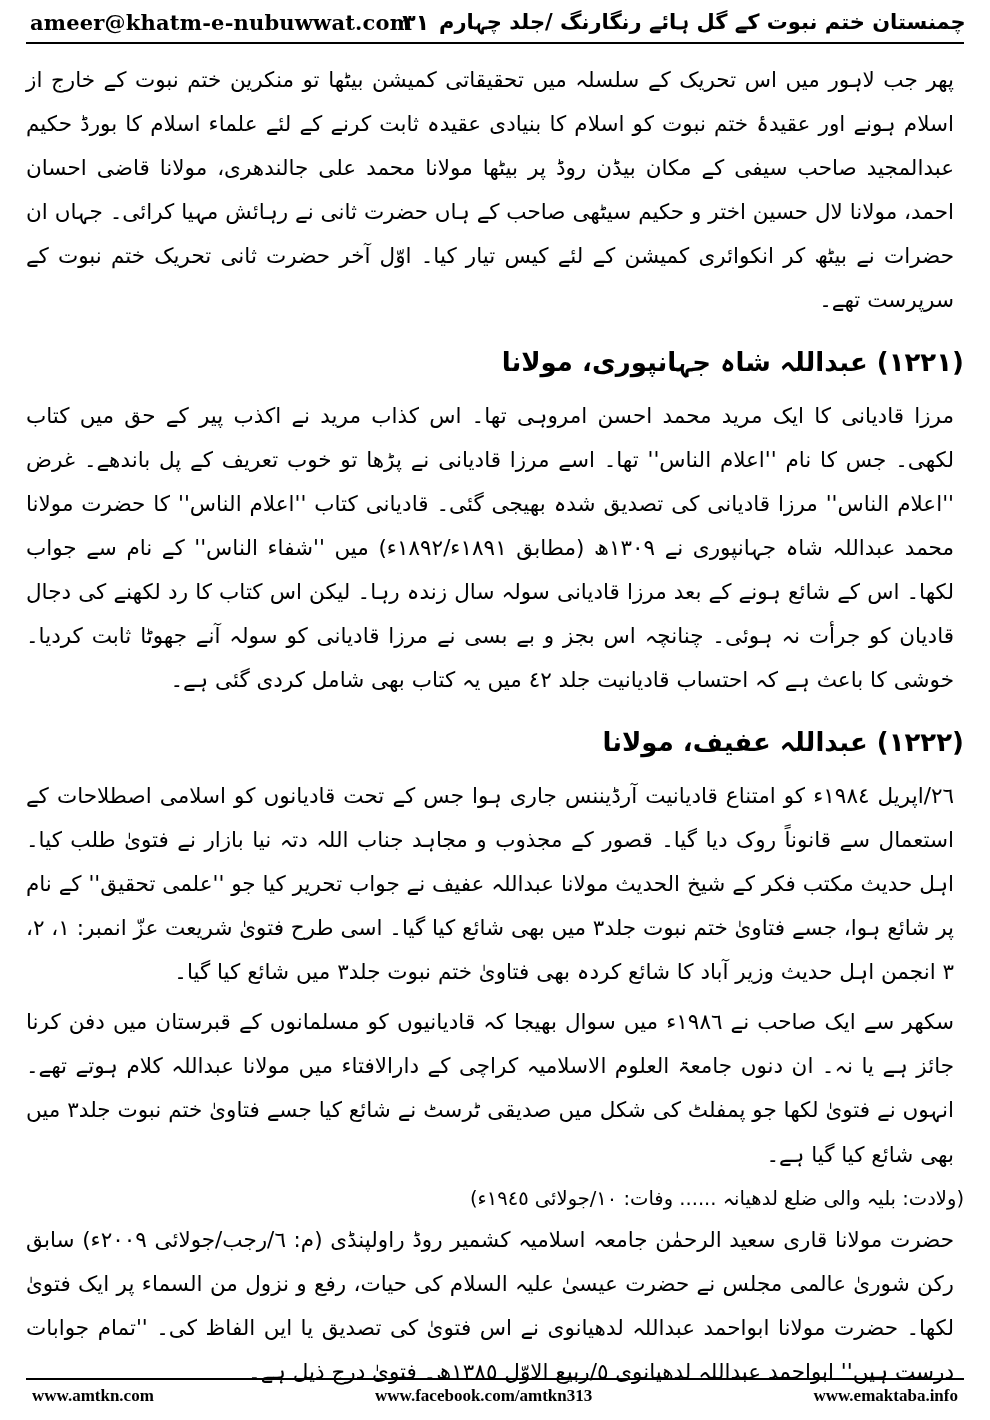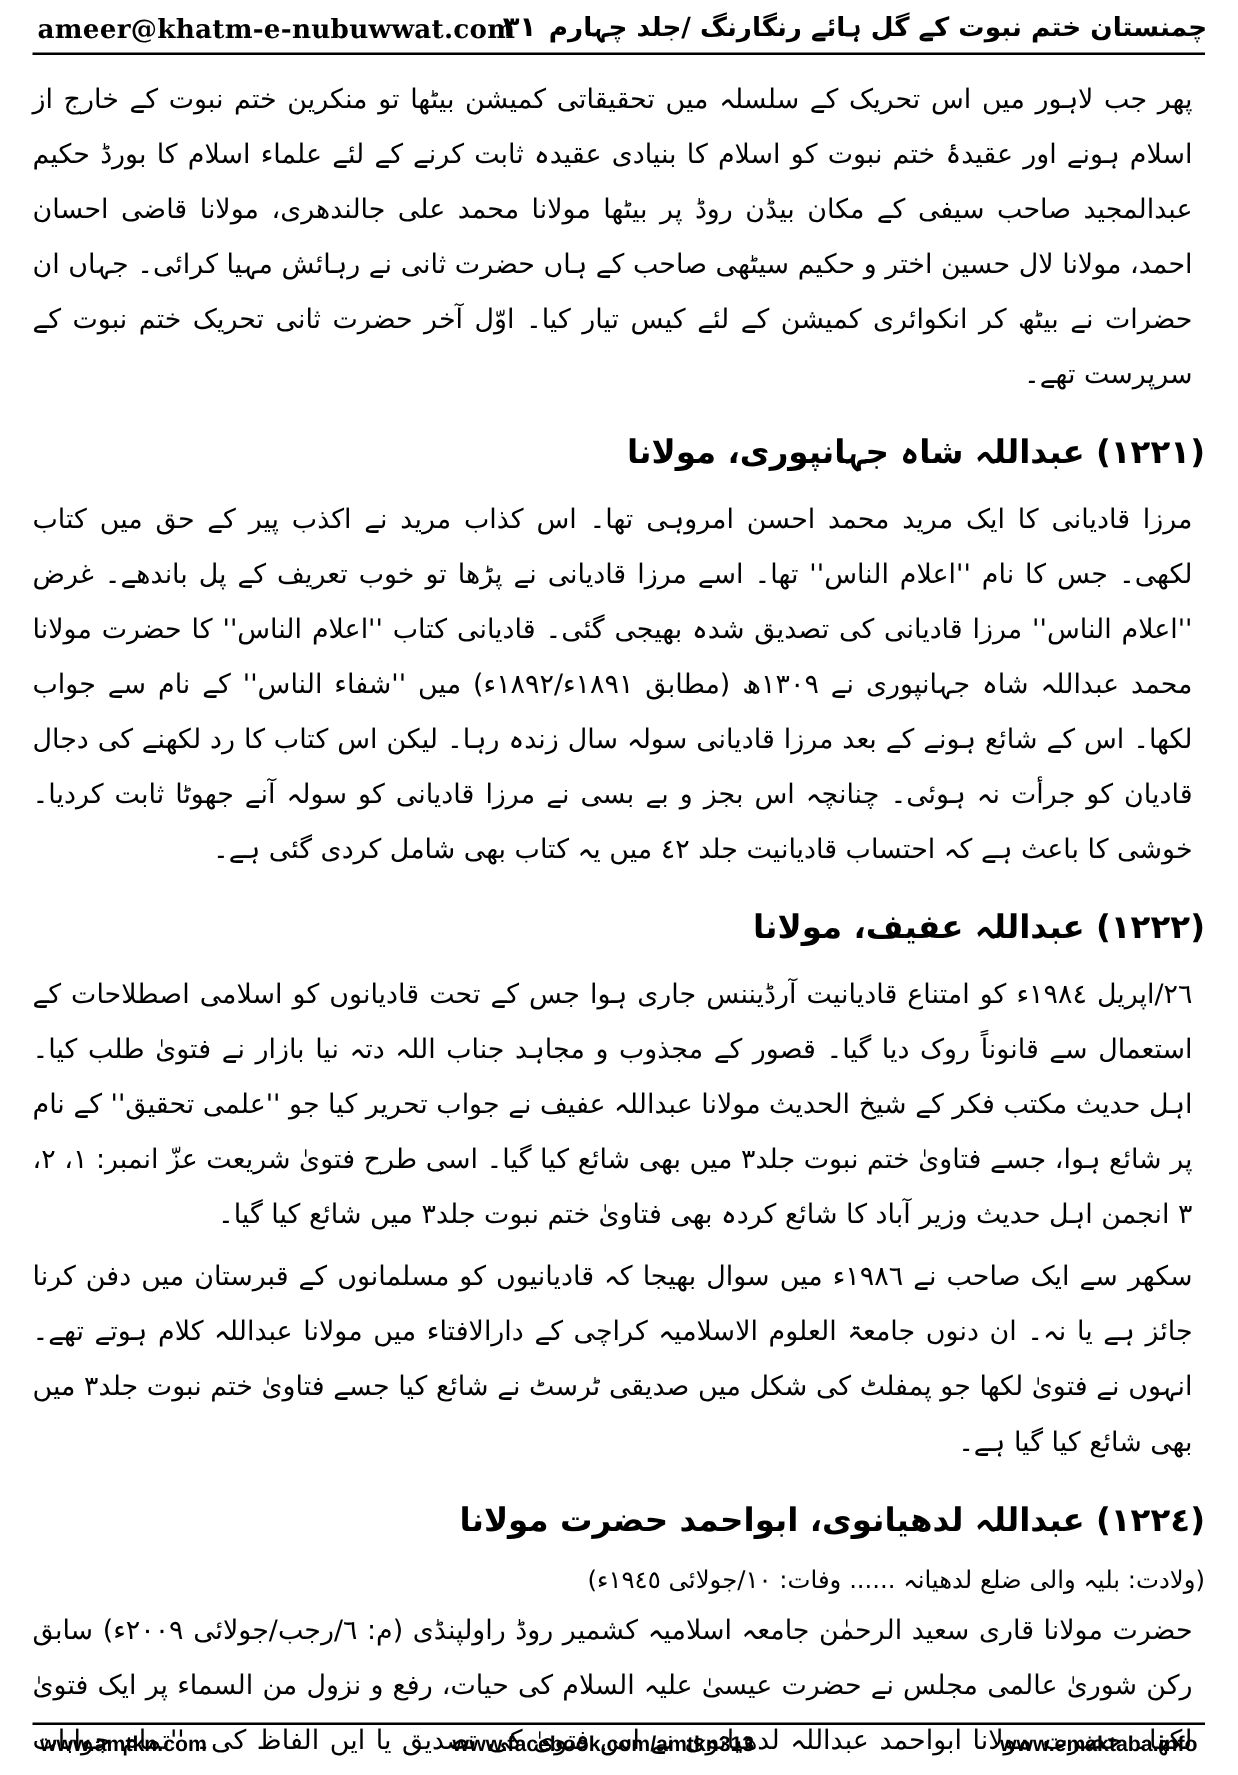--- a/index.html
+++ b/index.html
@@ -97,21 +97,21 @@
   }
   .rule-bottom {
     border: 0;
     border-top: 2px solid #000;
     margin: 0 0 6px 0;
   }
   .footer {
     display: flex;
     justify-content: space-between;
     direction: ltr;
-    font-family: Liberation Sans, sans-serif;
+    font-family: Liberation Serif, serif;
     font-size: 17px;
     font-weight: bold;
     padding: 0 6px;
   }
   .footer span { white-space: nowrap; }
 </style>
 </head>
 <body>
 
 <div class="page">
@@ -128,21 +128,20 @@
     <p class="para">پھر جب لاہور میں اس تحریک کے سلسلہ میں تحقیقاتی کمیشن بیٹھا تو منکرین ختم نبوت کے خارج از اسلام ہونے اور عقیدۂ ختم نبوت کو اسلام کا بنیادی عقیدہ ثابت کرنے کے لئے علماء اسلام کا بورڈ حکیم عبدالمجید صاحب سیفی کے مکان بیڈن روڈ پر بیٹھا مولانا محمد علی جالندھری، مولانا قاضی احسان احمد، مولانا لال حسین اختر و حکیم سیٹھی صاحب کے ہاں حضرت ثانی نے رہائش مہیا کرائی۔ جہاں ان حضرات نے بیٹھ کر انکوائری کمیشن کے لئے کیس تیار کیا۔ اوّل آخر حضرت ثانی تحریک ختم نبوت کے سرپرست تھے۔</p>
 
     <div class="heading">(١٢٢١)  عبداللہ شاہ جہانپوری، مولانا</div>
     <p class="para">مرزا قادیانی کا ایک مرید محمد احسن امروہی تھا۔ اس کذاب مرید نے اکذب پیر کے حق میں کتاب لکھی۔ جس کا نام ''اعلام الناس'' تھا۔ اسے مرزا قادیانی نے پڑھا تو خوب تعریف کے پل باندھے۔ غرض ''اعلام الناس'' مرزا قادیانی کی تصدیق شدہ بھیجی گئی۔ قادیانی کتاب ''اعلام الناس'' کا حضرت مولانا محمد عبداللہ شاہ جہانپوری نے ١٣٠٩ھ (مطابق ١٨٩١ء/١٨٩٢ء) میں ''شفاء الناس'' کے نام سے جواب لکھا۔ اس کے شائع ہونے کے بعد مرزا قادیانی سولہ سال زندہ رہا۔ لیکن اس کتاب کا رد لکھنے کی دجال قادیان کو جرأت نہ ہوئی۔ چنانچہ اس بجز و بے بسی نے مرزا قادیانی کو سولہ آنے جھوٹا ثابت کردیا۔ خوشی کا باعث ہے کہ احتساب قادیانیت جلد ٤٢ میں یہ کتاب بھی شامل کردی گئی ہے۔</p>
 
     <div class="heading">(١٢٢٢)  عبداللہ عفیف، مولانا</div>
     <p class="para">٢٦/اپریل ١٩٨٤ء کو امتناع قادیانیت آرڈیننس جاری ہوا جس کے تحت قادیانوں کو اسلامی اصطلاحات کے استعمال سے قانوناً روک دیا گیا۔ قصور کے مجذوب و مجاہد جناب اللہ دتہ نیا بازار نے فتویٰ طلب کیا۔ اہل حدیث مکتب فکر کے شیخ الحدیث مولانا عبداللہ عفیف نے جواب تحریر کیا جو ''علمی تحقیق'' کے نام پر شائع ہوا، جسے فتاویٰ ختم نبوت جلد٣ میں بھی شائع کیا گیا۔ اسی طرح فتویٰ شریعت عزّ انمبر: ١، ٢، ٣ انجمن اہل حدیث وزیر آباد کا شائع کردہ بھی فتاویٰ ختم نبوت جلد٣ میں شائع کیا گیا۔</p>
 
     <p class="para">سکھر سے ایک صاحب نے ١٩٨٦ء میں سوال بھیجا کہ قادیانیوں کو مسلمانوں کے قبرستان میں دفن کرنا جائز ہے یا نہ۔ ان دنوں جامعۃ العلوم الاسلامیہ کراچی کے دارالافتاء میں مولانا عبداللہ کلام ہوتے تھے۔ انہوں نے فتویٰ لکھا جو پمفلٹ کی شکل میں صدیقی ٹرسٹ نے شائع کیا جسے فتاویٰ ختم نبوت جلد٣ میں بھی شائع کیا گیا ہے۔</p>
 
-    <div class="heading">(١٢٢٤)  عبداللہ لدھیانوی، ابواحمد حضرت مولانا</div>
     <div class="subheading">(ولادت: بلیہ والی ضلع لدھیانہ ......  وفات: ١٠/جولائی ١٩٤٥ء)</div>
     <p class="para">حضرت مولانا قاری سعید الرحمٰن جامعہ اسلامیہ کشمیر روڈ راولپنڈی (م: ٦/رجب/جولائی ٢٠٠٩ء) سابق رکن شوریٰ عالمی مجلس نے حضرت عیسیٰ علیہ السلام کی حیات، رفع و نزول من السماء پر ایک فتویٰ لکھا۔ حضرت مولانا ابواحمد عبداللہ لدھیانوی نے اس فتویٰ کی تصدیق یا ایں الفاظ کی۔ ''تمام جوابات درست ہیں'' ابواحمد عبداللہ لدھیانوی ٥/ربیع الاوّل ١٣٨٥ھ۔ فتویٰ درج ذیل ہے۔</p>
 
   </div>
 
   <div class="footer-wrap">
     <hr class="rule-bottom">
     <div class="footer">
       <span>www.amtkn.com</span>
       <span>www.facebook.com/amtkn313</span>

